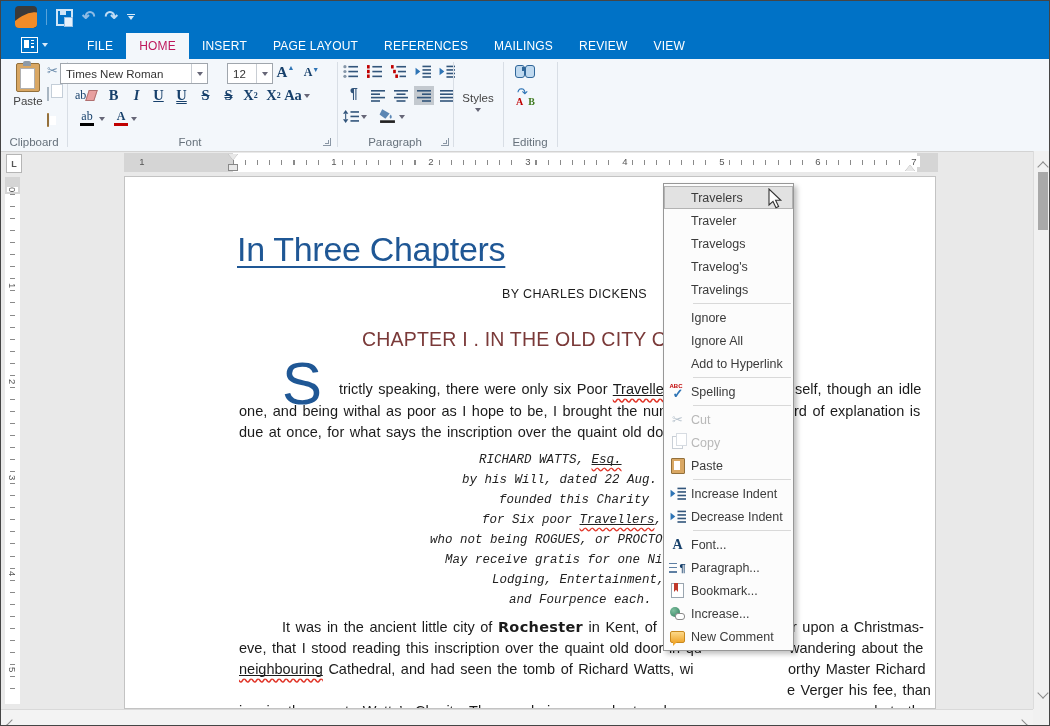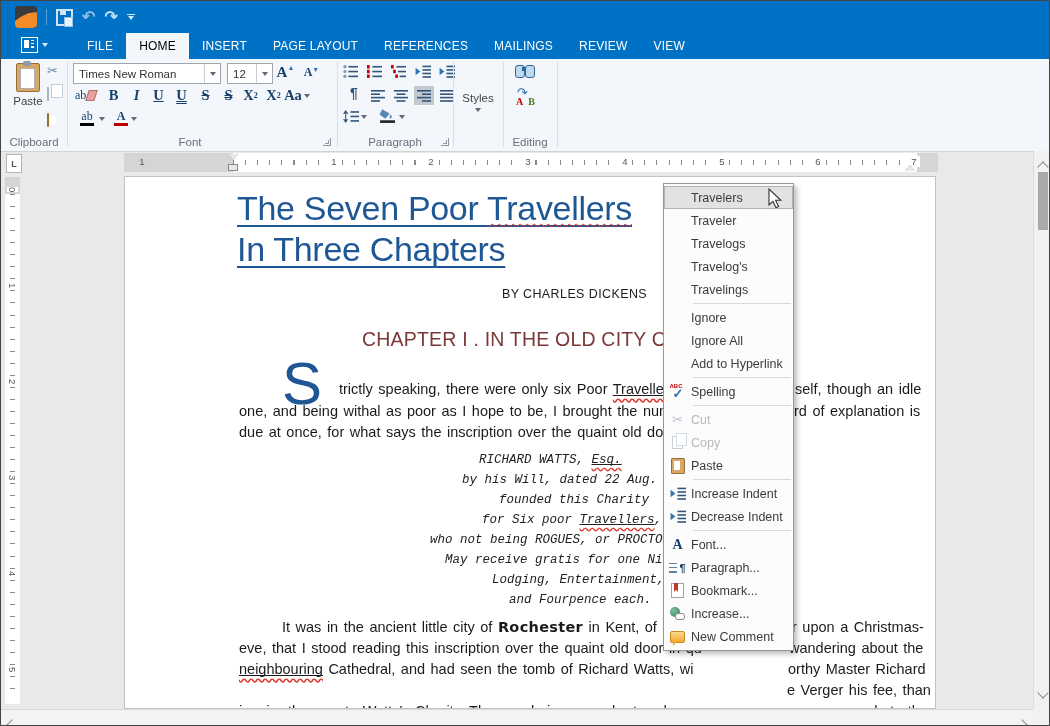--- a/index.html
+++ b/index.html
@@ -23,21 +23,21 @@
   .qmore .bar{width:8px;height:1px;background:#D8EAF8;}
   .carw{width:0;height:0;border-left:3.5px solid transparent;border-right:3.5px solid transparent;border-top:4px solid #D8EAF8;}
   .layoutbtn{margin:4px 0 0 20px;display:flex;align-items:flex-start;gap:4px;height:18px;}
   .layoutbtn .pg{width:15px;height:14px;border:1px solid #fff;background:#0072C6;position:relative;}
   .layoutbtn .pg::before{content:"";position:absolute;left:2px;top:2px;width:5px;height:8px;background:#fff;}
   .layoutbtn .pg::after{content:"";position:absolute;left:9px;top:2px;width:3px;height:8px;
       background:linear-gradient(#fff 0 1.5px,transparent 1.5px 3px,#fff 3px 4.5px,transparent 4.5px 6px,#fff 6px 7.5px);}
   .layoutbtn .carw{margin-top:6px;}
   .tabs{display:flex;margin-left:26px;}
   .tab{padding:0 13px;line-height:26px;color:#fff;font-size:12px;letter-spacing:.2px;}
-  .tab.active{background:#F3F7FB;color:#000000;}
+  .tab.active{background:#F3F7FB;color:#be185d;}
   
   .ribbon{position:absolute;left:0;top:58px;width:1048px;height:92px;background:#F3F7FB;border-bottom:1px solid #D3D3D3;font-size:11.5px;color:#444;}
   .gsep{position:absolute;top:3px;width:1px;height:85px;background:#D8DEE5;}
   .glabel{position:absolute;bottom:3px;font-size:11.5px;color:#67727C;text-align:center;}
   .launcher{position:absolute;bottom:5px;width:7px;height:7px;border-right:1px solid #8A97A5;border-bottom:1px solid #8A97A5;}
   .launcher::before{content:"";position:absolute;right:1px;bottom:1px;width:3px;height:3px;border-right:1px solid #8A97A5;border-bottom:1px solid #8A97A5;}
   .bigpaste{position:absolute;left:8px;top:4px;width:38px;height:64px;display:flex;flex-direction:column;align-items:center;gap:3px;}
   .clipic{width:22px;height:27px;background:#D9A763;border:1px solid #93703B;border-radius:2px;position:relative;}
   .clipic::before{content:"";position:absolute;left:3px;top:4px;width:13px;height:19px;background:#fff;border:1px solid #B0B0B0;}
   .clipic::after{content:"";position:absolute;left:6px;top:-3px;width:8px;height:5px;background:#8D9AA7;border-radius:2px 2px 0 0;}
@@ -257,21 +257,21 @@
       <span>Paste</span>
     </div>
     <div class="minicol">
       <div style="height:22px"><span class="scissors">✂</span></div>
       <div style="height:22px;padding-top:3px"><span class="copyic"></span></div>
       <div style="height:22px;padding-top:4px"><span class="minipaste"></span></div>
     </div>
     <div class="glabel" style="left:0;width:66px">Clipboard</div>
     <div class="gsep" style="left:66px"></div>
 
-    <div class="combo" style="left:72px;top:4px;width:146px">
+    <div class="combo" style="left:59px;top:4px;width:146px">
       <span class="cv">Times New Roman</span>
       <span class="dd">
           <span class="cardn"></span>
         </span>
     </div>
     <div class="combo" style="left:226px;top:4px;width:44px">
       <span class="cv">12</span>
       <span class="dd">
           <span class="cardn"></span>
         </span>
@@ -440,21 +440,20 @@
     <div class="vticks"></div>
     <div class="vnum" style="top:10px;background:#fff">0</div>
     <div class="vnum" style="top:106px;background:#fff">1</div>
     <div class="vnum" style="top:202px;background:#fff">2</div>
     <div class="vnum" style="top:298px;background:#fff">3</div>
     <div class="vnum" style="top:394px;background:#fff">4</div>
     <div class="vnum" style="top:490px;background:#fff">5</div>
   </div>
 
   <div class="page">
-    <div class="doct title" style="left:112px;top:12px"><span>The Seven Poor </span><span class="sp">Travellers</span></div>
     <div class="doct title" style="left:112px;top:53px">In Three Chapters</div>
 
     <div class="doct byline" style="left:114px;top:110px;width:671px;text-align:center">BY CHARLES DICKENS</div>
 
     <div class="doct chapter" style="left:237px;top:151px">CHAPTER I . IN THE OLD CITY OF</div>
 
     <div class="doct dropcap" style="left:157px;top:177px">S</div>
 
     <div class="rowline body15" style="top:204px">
       <span class="rfrag doct body15" style="left:100px"><span>trictly speaking, there were only six Poor </span><span class="u"><span class="sp">Travellers;</span></span><span> but,</span></span>

